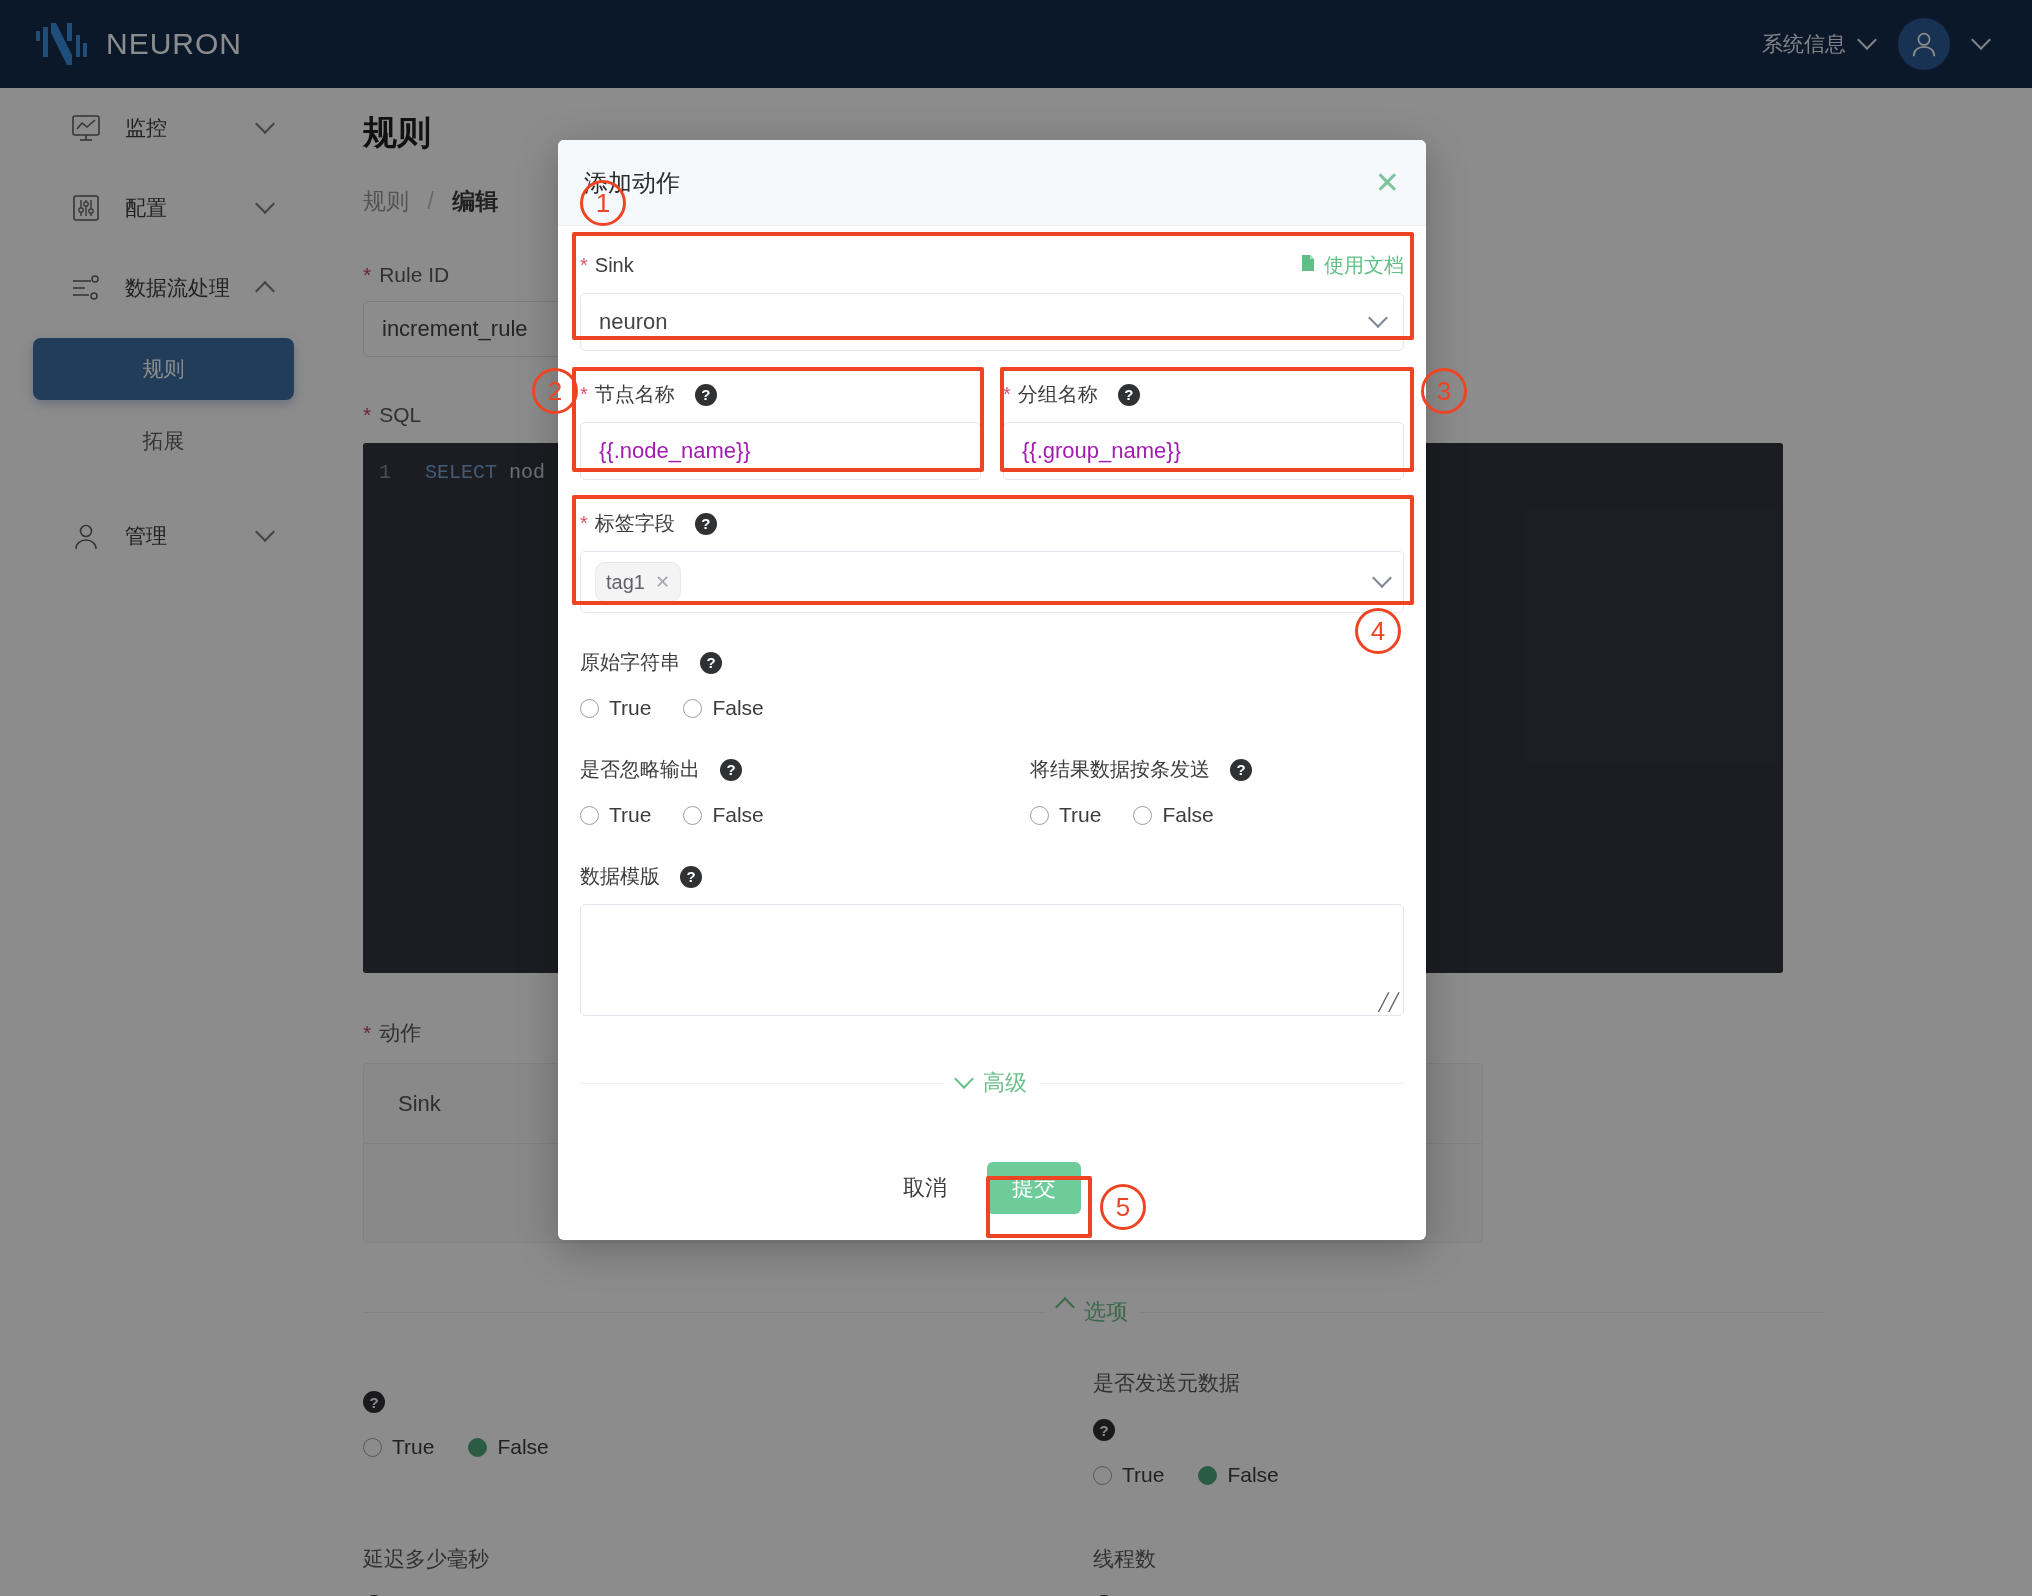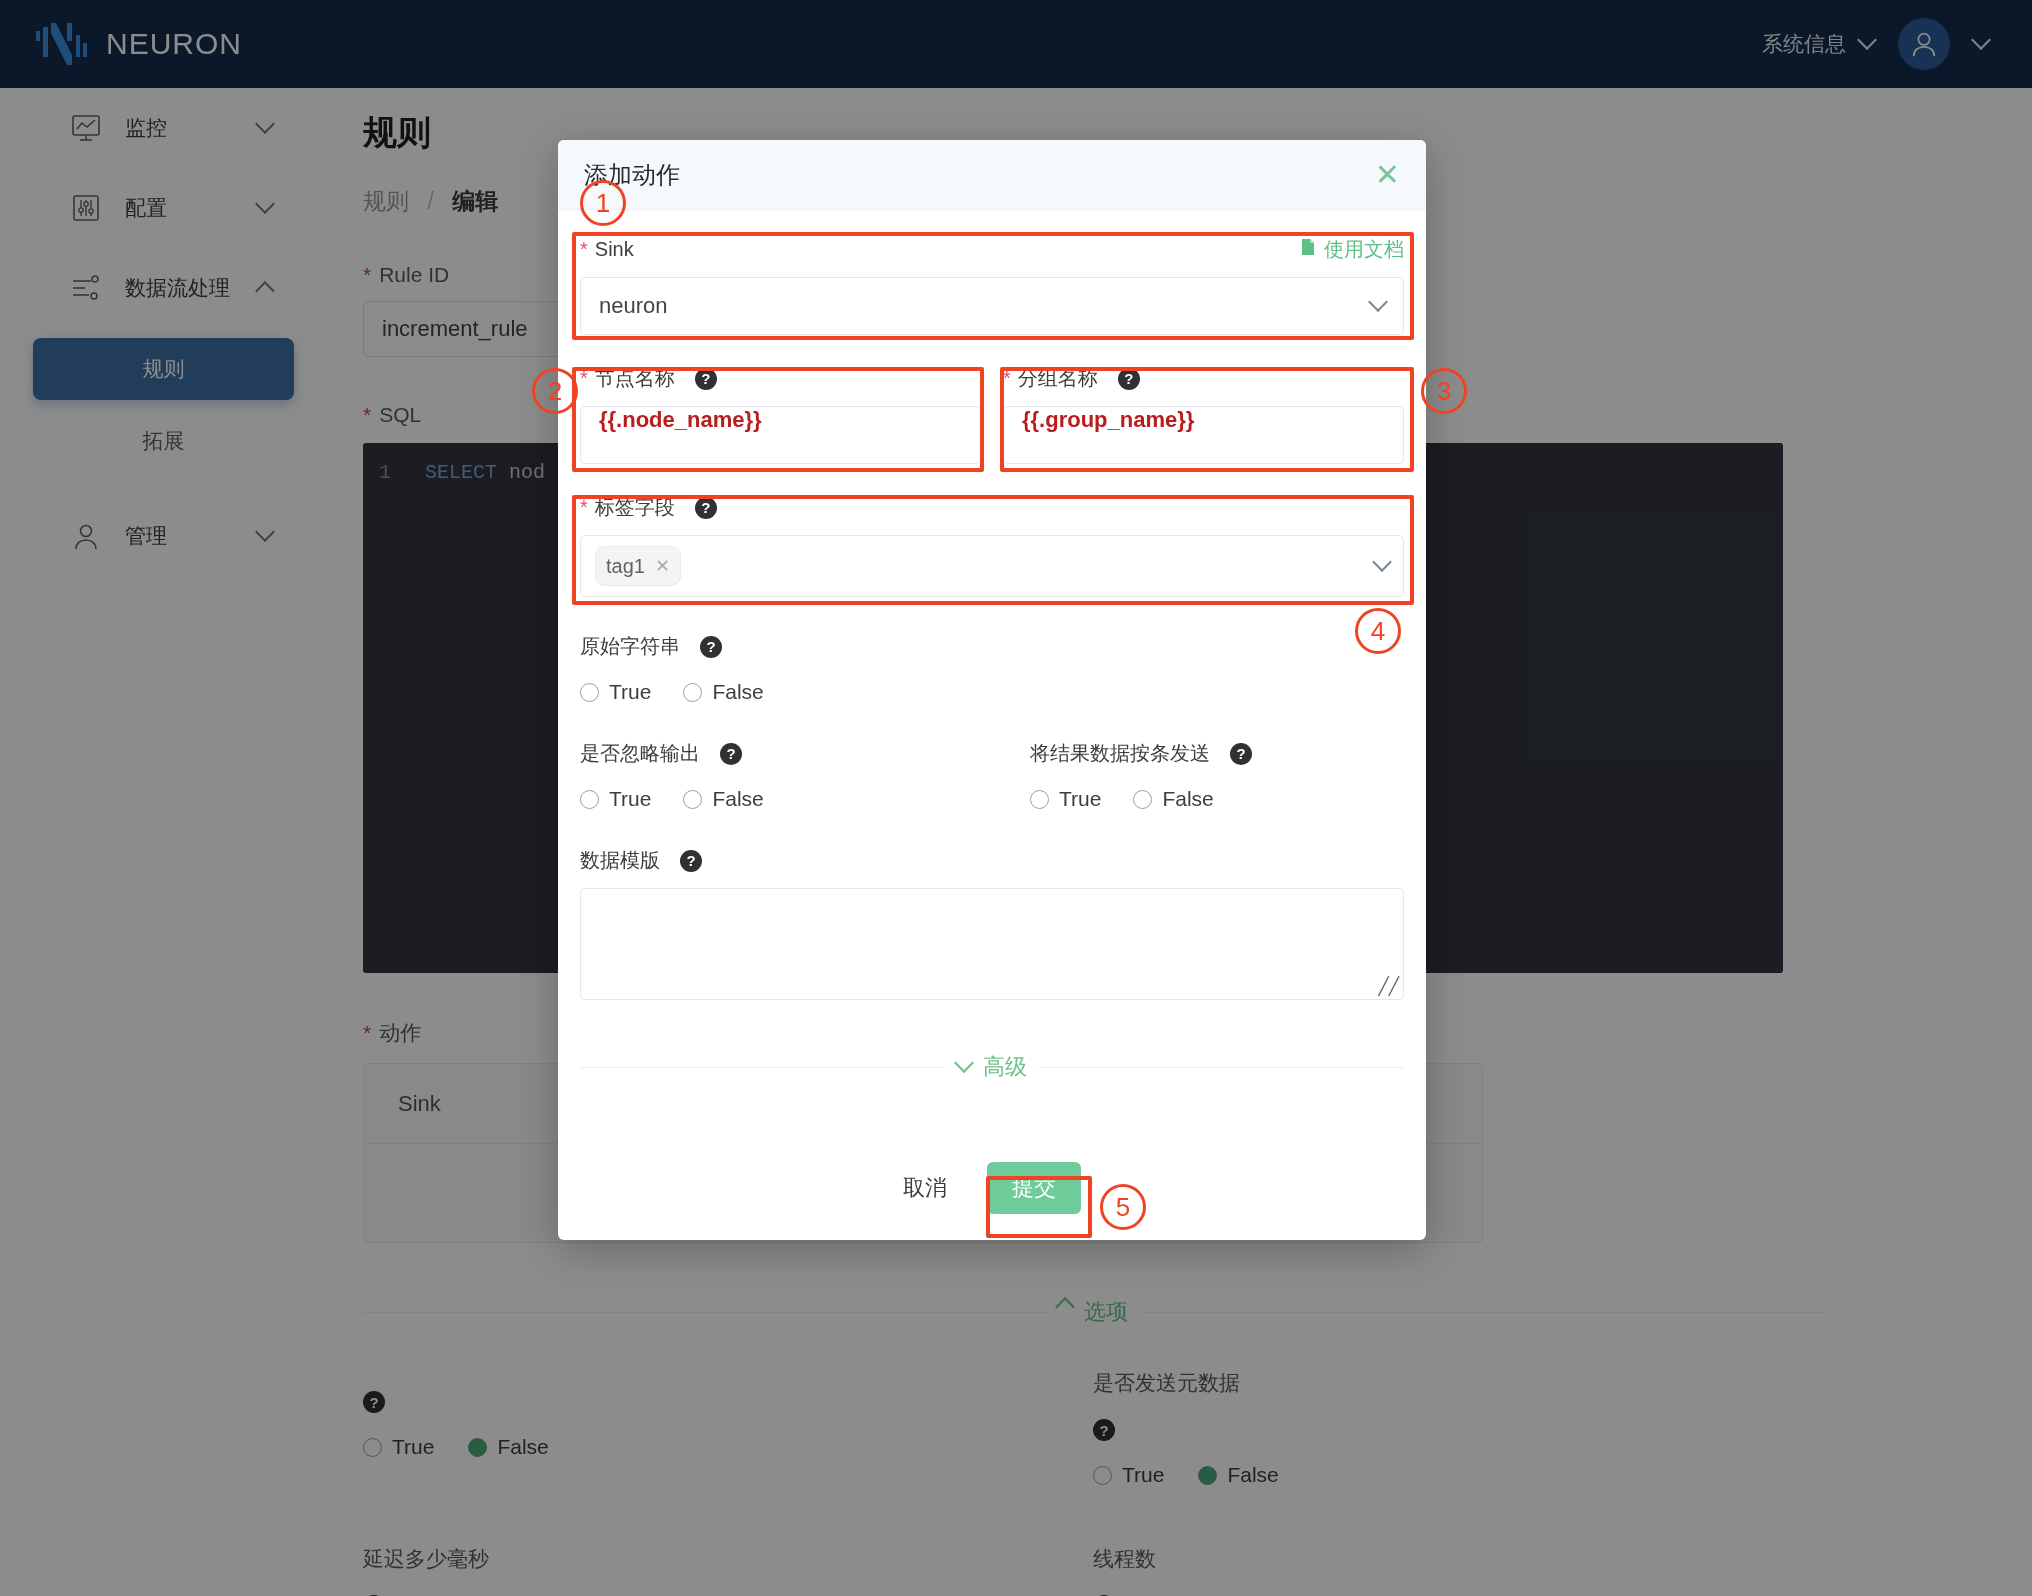--- a/index.html
+++ b/index.html
@@ -132,21 +132,21 @@
 
   
   .modal {
     position: absolute; left: 558px; top: 140px;
     width: 868px; height: 1100px; background: #ffffff;
     border-radius: 6px; z-index: 20;
     box-shadow: 0 10px 40px rgba(0,0,0,0.25);
     display: flex; flex-direction: column;
   }
   .modal-hd {
-    height: 70px; background: #f6f9fc; border-radius: 6px 6px 0 0;
+    height: 86px; background: #f6f9fc; border-radius: 6px 6px 0 0;
     display: flex; align-items: center; padding: 0 26px;
     border-bottom: 1px solid #eef2f6;
   }
   .modal-title { font-size: 24px; color: #2c2c2c; }
   .modal-close { margin-left: auto; color: #7ec49b; font-size: 30px; line-height: 1; cursor: pointer; }
   .modal-body { padding: 26px 22px 0 22px; flex: 1; overflow: hidden; }
 
   .f-label { font-size: 20px; color: #3d3d3d; display: flex; align-items: center; }
   .f-label .req { color: #d8556f; margin-right: 7px; font-size: 20px; }
   .f-label .qmark { margin-left: 20px; }
@@ -157,22 +157,22 @@
   .sel {
     margin-top: 14px; width: 100%; height: 58px;
     border: 1px solid #e4e7ed; border-radius: 5px;
     display: flex; align-items: center; padding: 0 18px;
     font-size: 22px; color: #444; background: #fff;
   }
   .sel .caret { margin-left: auto; color: #7b8797; }
   .inp {
     margin-top: 14px; width: 100%; height: 58px;
     border: 1px solid #e4e7ed; border-radius: 5px;
-    display: flex; align-items: flex-start; padding: 0 18px;
-    font-size: 22px; color: #b91c1c; background: #fff; font-weight: bold;
+    display: flex; align-items: center; padding: 0 18px;
+    font-size: 22px; color: #a21caf; background: #fff;
   }
   .row2 { display: flex; gap: 22px; margin-top: 30px; }
   .row2 > div { flex: 1; }
   .tagbox {
     margin-top: 14px; width: 100%; height: 62px;
     border: 1px solid #e4e7ed; border-radius: 5px;
     display: flex; align-items: center; padding: 0 14px; background: #fff;
   }
   .tag {
     height: 40px; background: #f4f4f5; border: 1px solid #e9e9eb;

